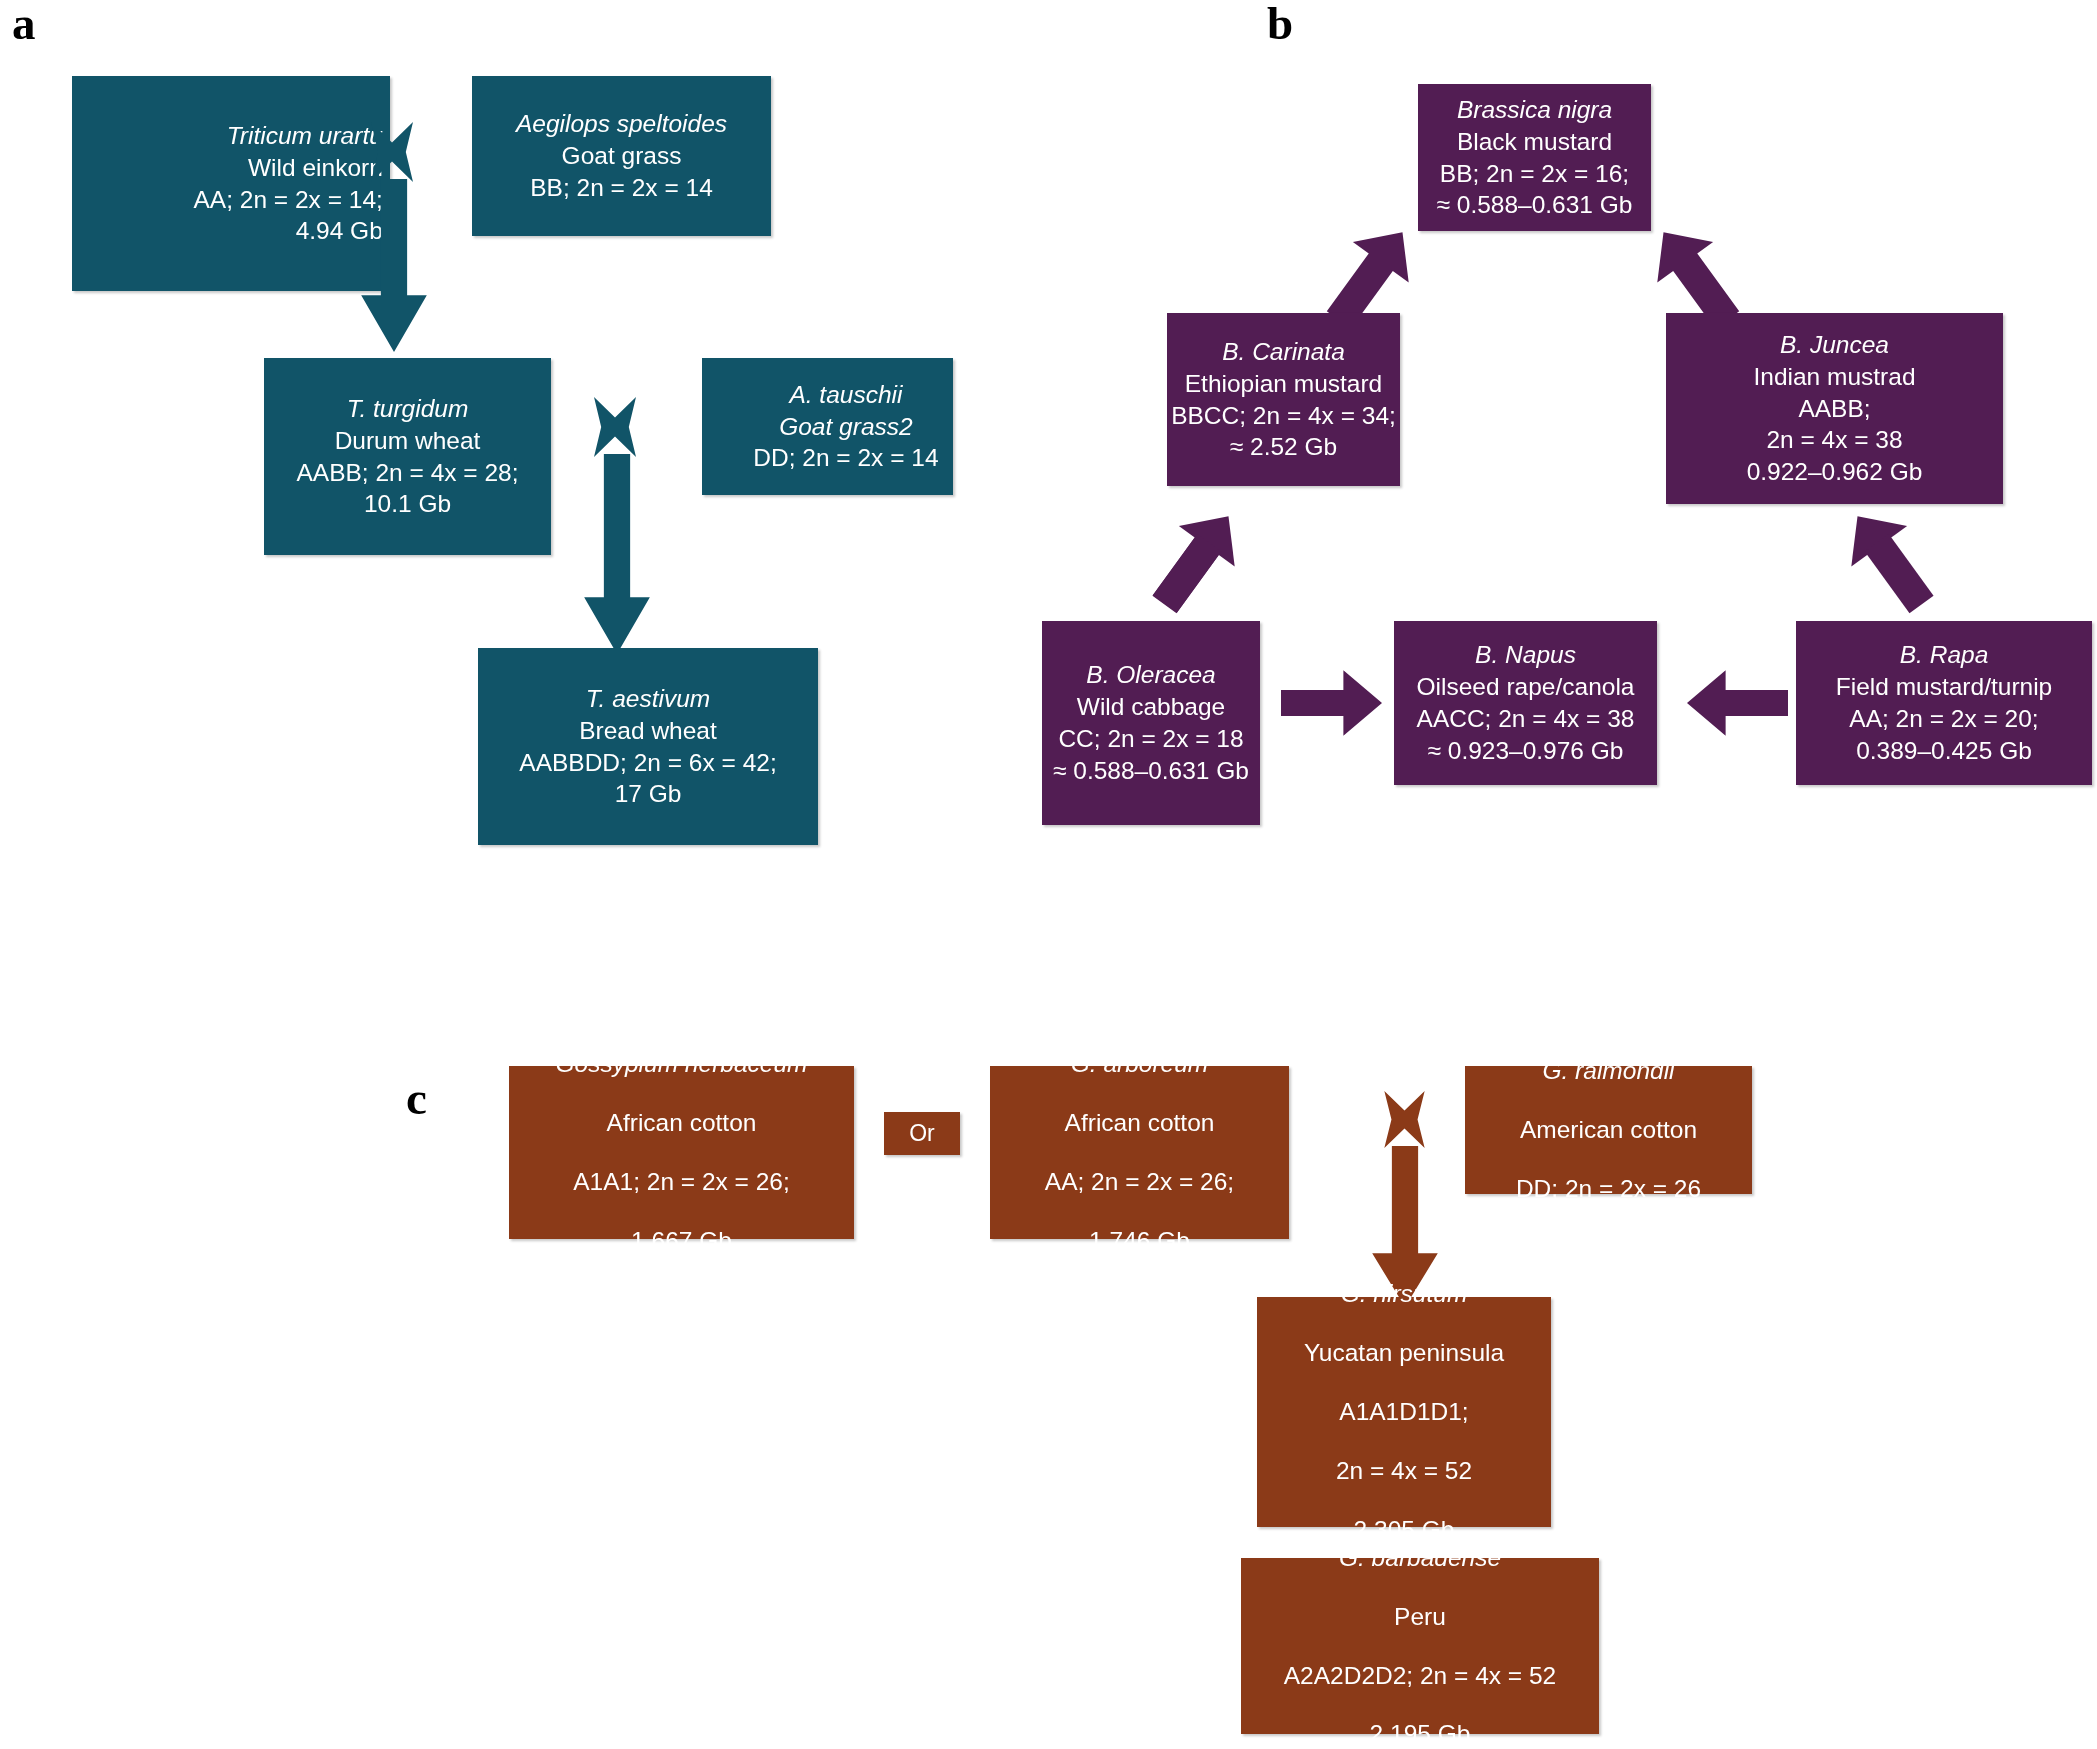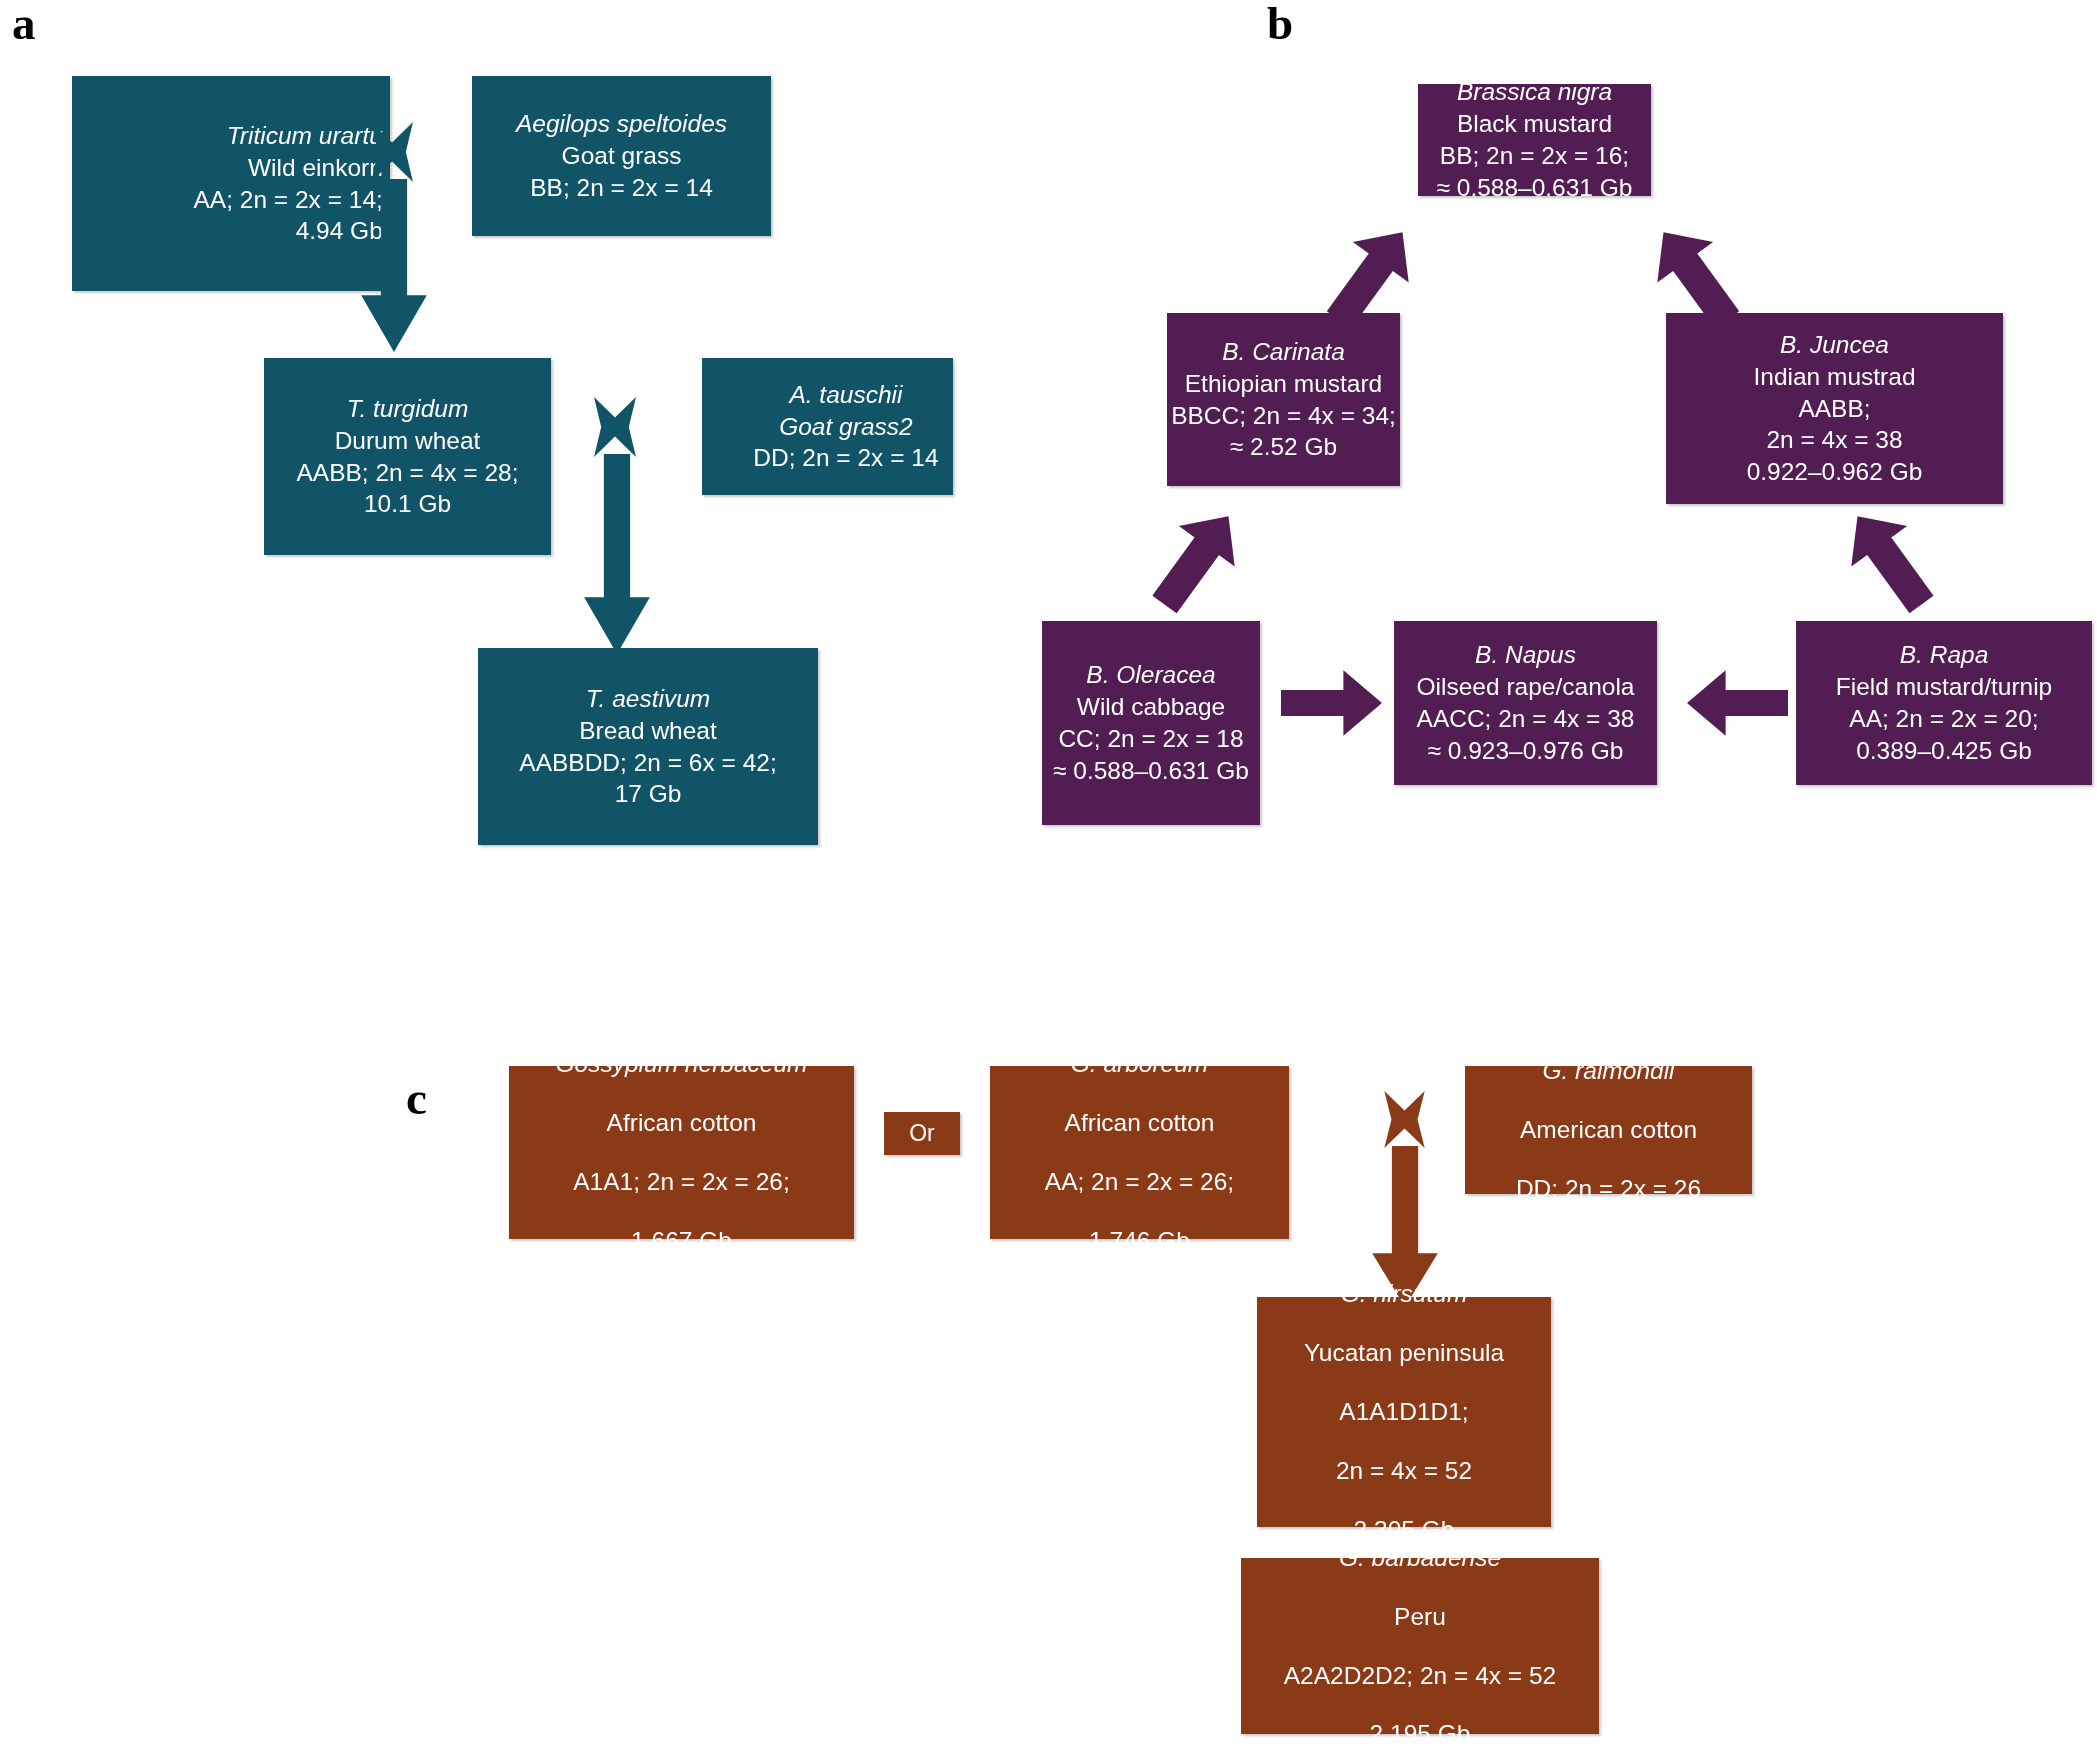--- a/index.html
+++ b/index.html
@@ -114,21 +114,21 @@
 
   <div class="node teal" style="left:478px;top:648px;width:340px;height:197px;">
     <span class="ln sp">T. aestivum</span>
     <span class="ln">Bread wheat</span>
     <span class="ln">AABBDD; 2n = 6x = 42;</span>
     <span class="ln">17 Gb</span>
   </div>
 
   <div class="panel-letter" style="left:1267px;top:0px;">b</div>
 
-  <div class="node purple" style="left:1418px;top:84px;width:233px;height:112px;">
+  <div class="node purple" style="left:1418px;top:84px;width:233px;height:147px;">
     <span class="ln sp">Brassica nigra</span>
     <span class="ln">Black mustard</span>
     <span class="ln">BB; 2n = 2x = 16;</span>
     <span class="ln">≈ 0.588–0.631 Gb</span>
   </div>
 
   <div class="arrow" style="left:1299px;top:221px;">
     <svg width="137" height="119" viewBox="0 0 230 200">
       <g transform="rotate(216 115 100)">
         <polygon points="90,18 140,18 140,138 173,138 115,200 57,138 90,138" fill="#521D53"></polygon>

